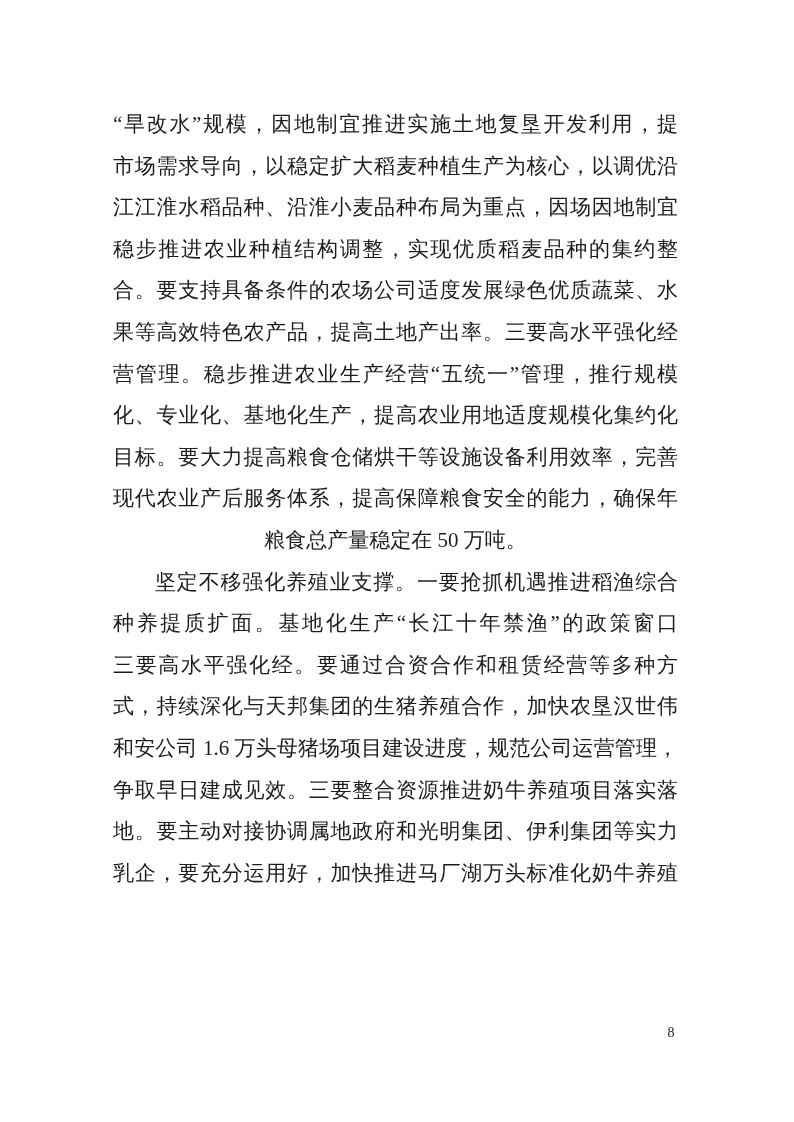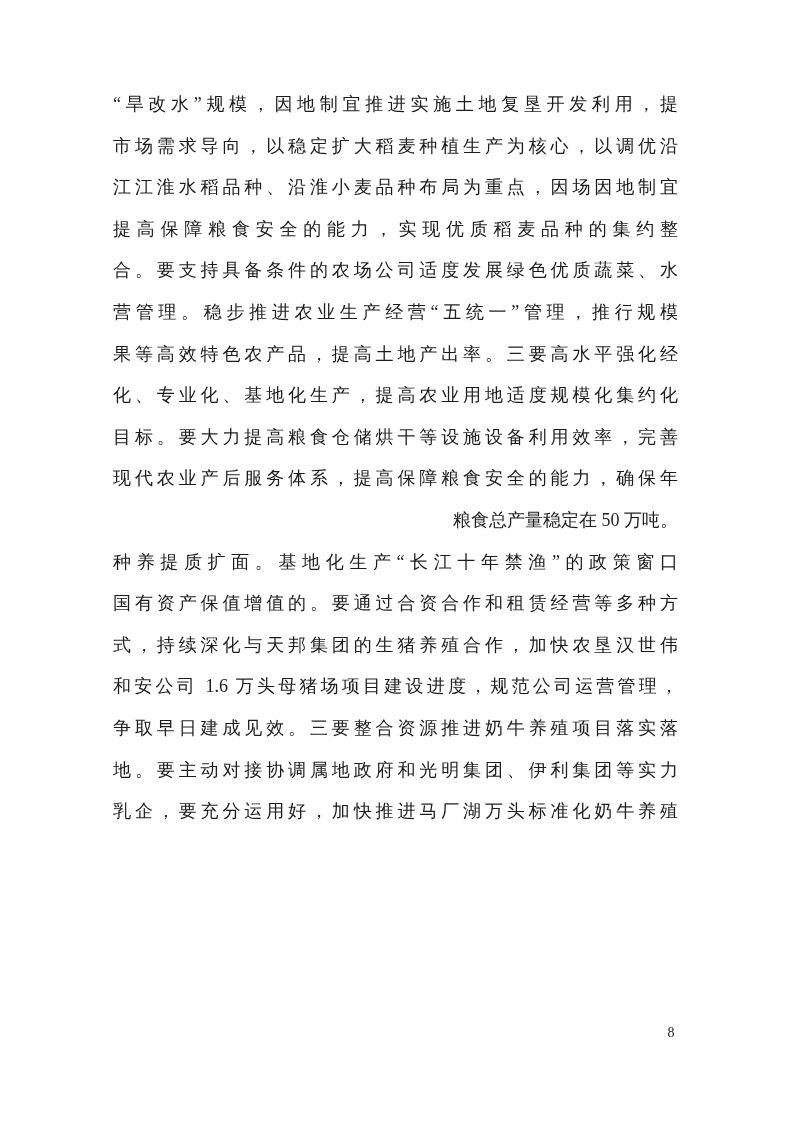--- a/index.html
+++ b/index.html
@@ -12,30 +12,30 @@
     width: 794px;
     height: 1122px;
     background: #ffffff;
     overflow: hidden;
     font-family: "Liberation Serif", "DejaVu Serif", serif;
     color: #1c1c1c;
   }
   .text-body {
     position: absolute;
     left: 113px;
-    top: 84px;
+    top: 104px;
     width: 565px;
-    font-size: 18px;
+    font-size: 21px;
     line-height: 41.6px;
     letter-spacing: 0;
   }
   .line {
     width: 100%;
     overflow: hidden;
-    text-align: right;
+    text-align: center;
   }
   .line.just {
     text-align: justify;
     text-align-last: justify;
     text-justify: inter-character;
   }
   .line.indent {
     text-indent: 2em;
   }
   .page-number {
@@ -50,30 +50,31 @@
   }
 </style>
 </head>
 <body>
 
 <div class="page">
   <div class="text-body">
       <div class="line just">“旱改水”规模，因地制宜推进实施土地复垦开发利用，提</div>
       <div class="line just">市场需求导向，以稳定扩大稻麦种植生产为核心，以调优沿</div>
       <div class="line just">江江淮水稻品种、沿淮小麦品种布局为重点，因场因地制宜</div>
-      <div class="line just">提高保障粮食安全的能力，实现优质稻麦品种的集约整</div>
+      <div class="line just">稳步推进农业种植结构调整，实现优质稻麦品种的集约整</div>
       <div class="line just">合。要支持具备条件的农场公司适度发展绿色优质蔬菜、水</div>
+      <div class="line just">果等高效特色农产品，提高土地产出率。三要高水平强化经</div>
       <div class="line just">营管理。稳步推进农业生产经营“五统一”管理，推行规模</div>
-      <div class="line just">果等高效特色农产品，提高土地产出率。三要高水平强化经</div>
       <div class="line just">化、专业化、基地化生产，提高农业用地适度规模化集约化</div>
       <div class="line just">目标。要大力提高粮食仓储烘干等设施设备利用效率，完善</div>
       <div class="line just">现代农业产后服务体系，提高保障粮食安全的能力，确保年</div>
       <div class="line">粮食总产量稳定在 50 万吨。</div>
+      <div class="line just indent">坚定不移强化养殖业支撑。一要抢抓机遇推进稻渔综合</div>
       <div class="line just">种养提质扩面。基地化生产“长江十年禁渔”的政策窗口</div>
-      <div class="line just">国有资产保值增值的。要通过合资合作和租赁经营等多种方</div>
+      <div class="line just">三要高水平强化经。要通过合资合作和租赁经营等多种方</div>
       <div class="line just">式，持续深化与天邦集团的生猪养殖合作，加快农垦汉世伟</div>
       <div class="line just">和安公司 1.6 万头母猪场项目建设进度，规范公司运营管理，</div>
       <div class="line just">争取早日建成见效。三要整合资源推进奶牛养殖项目落实落</div>
       <div class="line just">地。要主动对接协调属地政府和光明集团、伊利集团等实力</div>
       <div class="line just">乳企，要充分运用好，加快推进马厂湖万头标准化奶牛养殖</div>
     </div>
   <div class="page-number">8</div>
 </div>
 
 </body></html>

